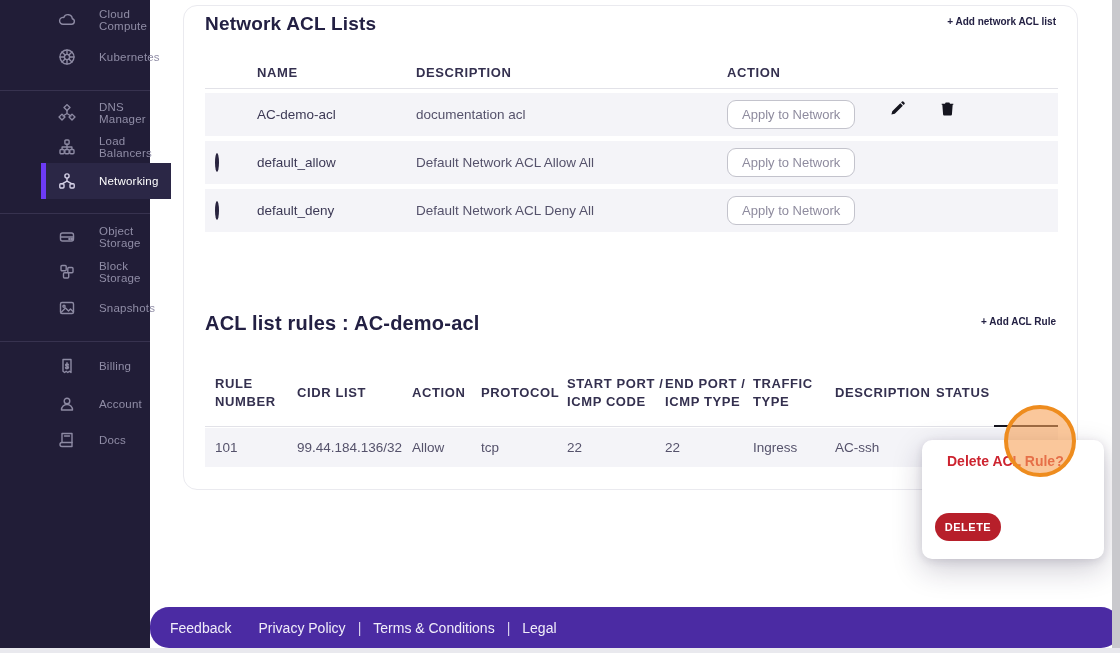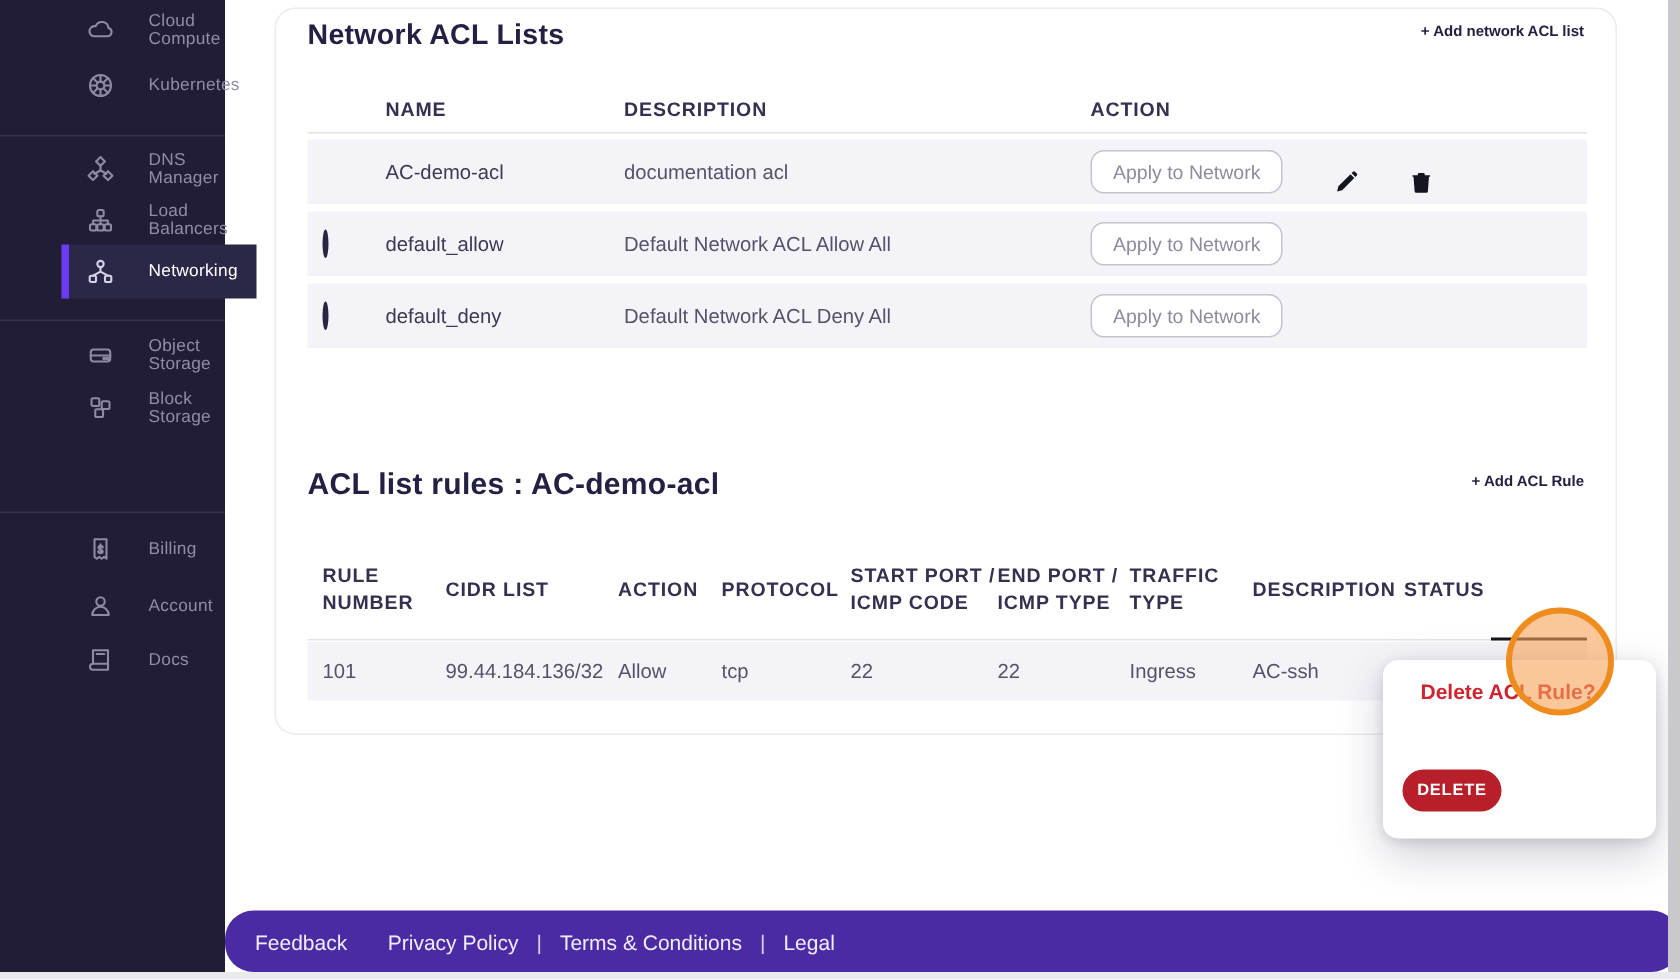--- a/index.html
+++ b/index.html
@@ -32,21 +32,21 @@
   .t1-head{top:50px;height:33px;}
   .t2-head{top:353px;height:68px;line-height:1.35;}
   .trow{position:absolute;left:21px;width:853px;background:var(--row_gray,#f4f4f8);
         font-size:13.5px;color:#55526b;}
   .t1-row{height:43px;}
   .t2-row{top:422px;height:39px;}
   .radio{width:17px;height:17px;border-radius:50%;box-sizing:border-box;cursor:pointer;}
   .radio.on{background:#29243f;}
   .radio.off{border:2px solid #29243f;background:transparent;}
   .name-cell{color:#3c3955;}
-  .action-cell{display:flex;align-items:flex-end;gap:34px;}
+  .action-cell{display:flex;align-items:flex-start;gap:34px;}
   .apply-btn{background:#fff;border:1px solid #c3c3cc;border-radius:9px;padding:6px 14px;
              font-size:13px;color:#8e8b9e;cursor:pointer;font-family:inherit;}
   .icon-btn{width:16px;height:16px;cursor:pointer;display:flex;align-items:center;justify-content:center;}
   .icon-btn svg{width:15px;height:15px;fill:#15151f;}
   .status-underline{position:absolute;right:0;bottom:-1px;width:64px;height:2px;background:#15151f;}
   
   .popup{position:absolute;left:922px;top:440px;width:182px;height:119px;background:#fff;border-radius:10px;
          box-shadow:0 10px 30px rgba(30,25,60,.22), 0 2px 8px rgba(30,25,60,.12);z-index:30;}
   .popup-title{position:absolute;left:13px;top:13px;font-size:14px;font-weight:700;color:var(--danger_title_red,#cd2430);margin-left:12px;}
   .popup-msg{position:absolute;left:13px;top:32px;width:158px;font-size:11.5px;line-height:1.3;color:#2f2b46;}
@@ -143,20 +143,30 @@
   </div>
   <div class="side-item" style="top:254px">
     <span class="icon">
       <svg viewBox="0 0 18 18">
           <rect x="3" y="2.5" width="5.2" height="5.2" rx="1"></rect>
       <rect x="9.8" y="4.5" width="5.2" height="5.2" rx="1"></rect>
           <rect x="5.5" y="9.8" width="5.2" height="5.2" rx="1"></rect>
         </svg>
     </span>
     <span class="lbl">Block Storage</span>
+  </div>
+  <div class="side-item" style="top:290px">
+    <span class="icon">
+      <svg viewBox="0 0 18 18">
+          <rect x="2.5" y="3.5" width="13" height="11" rx="1.5"></rect>
+      <circle cx="6" cy="7.3" r="1.1"></circle>
+          <path d="M3.5 13l4-4 3 3 2-2 3 3"></path>
+        </svg>
+    </span>
+    <span class="lbl">Snapshots</span>
   </div>
 
   <div class="side-divider" style="top:341px"></div>
 
   <div class="side-item" style="top:348px">
     <span class="icon">
       <svg viewBox="0 0 18 18">
           <path d="M5 2.5h8v13l-1.6-1.2-1.6 1.2-1.6-1.2-1.6 1.2-1.6-1.2z"></path>
       <path d="M9 5.8v6M7.5 10.5c0 .8.7 1.2 1.5 1.2s1.5-.4 1.5-1.1c0-1.7-2.9-1-2.9-2.6 0-.7.6-1.1 1.4-1.1s1.5.4 1.5 1.1"></path>
         </svg>

